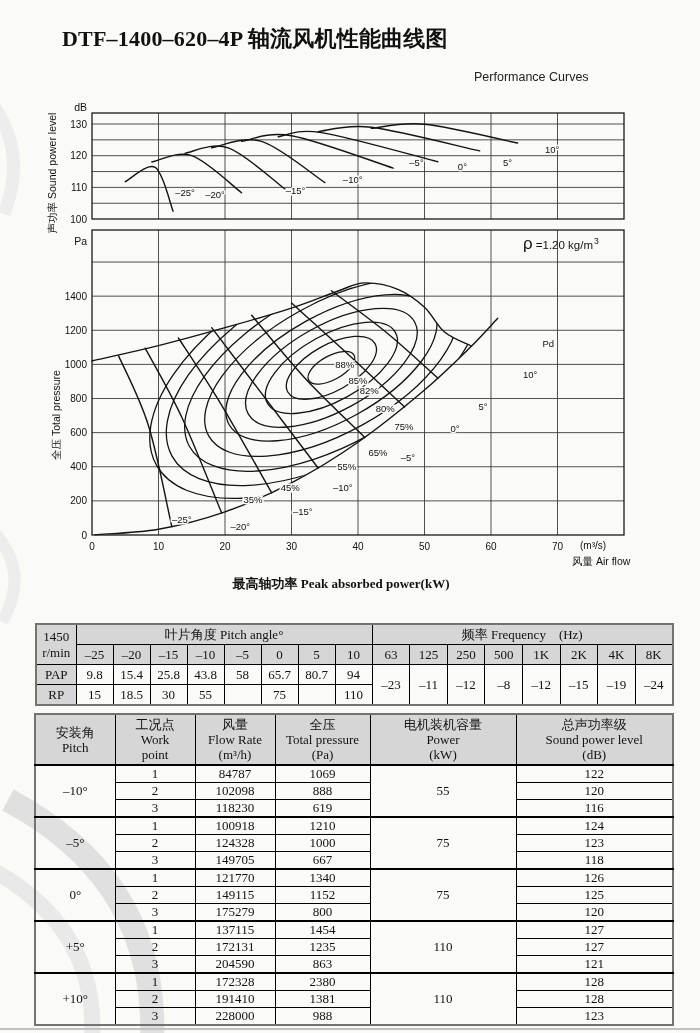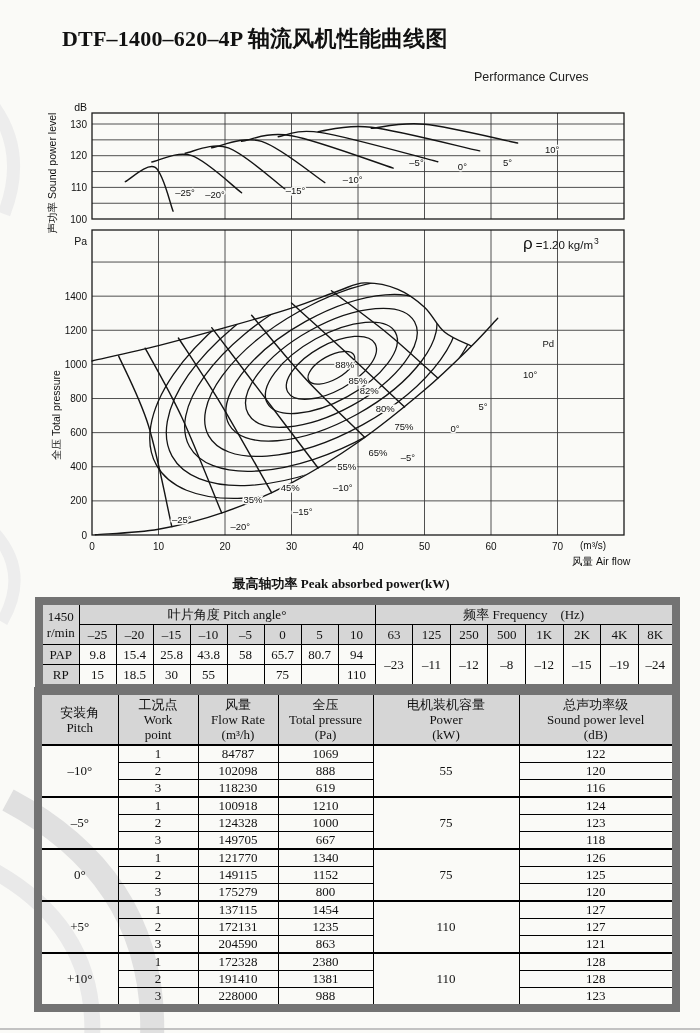--- a/index.html
+++ b/index.html
@@ -16,21 +16,21 @@
   #noterow .ff span{margin-left:20px;}
   #noterow .ff span:first-child{margin-left:0;}
   .cn{font-weight:600;}
   table{border-collapse:collapse;table-layout:fixed;background:transparent;
         font-family:"Liberation Serif",serif;font-size:13px;text-align:center;}
   td,th{border:1px solid #000;padding:0 1px;font-weight:normal;overflow:hidden;white-space:nowrap;}
   #t1{left:35px;top:597px;width:637px;}
   #t1 td{height:19px;}
   #t2{left:34px;top:687px;width:638px;}
   #t2 td{height:16px;}
-  #t1,#t2{border:8px solid #737373;}
+  #t1,#t2{border:2px solid #737373;margin-top:26px;}
   .hd{background:#d6d6d6;}
   #t2 thead th{height:49px;background:#d6d6d6;line-height:15px;}
   #t2 .gstart td{border-top-width:2px;}
   #remark{left:35px;top:997px;font-family:"Liberation Serif",serif;
           font-size:12.5px;line-height:15px;}
   #remark .l2{padding-left:83px;}
   #pageedge{left:0;top:1028px;width:700px;height:2px;background:#c2c2c2;}
   svg text{font-family:"Liberation Sans",sans-serif;}
   .tick{font-size:10px;fill:#111;}
   .lbl{font-size:9.5px;fill:#111;paint-order:stroke;stroke:#fafaf7;stroke-width:3px;}

